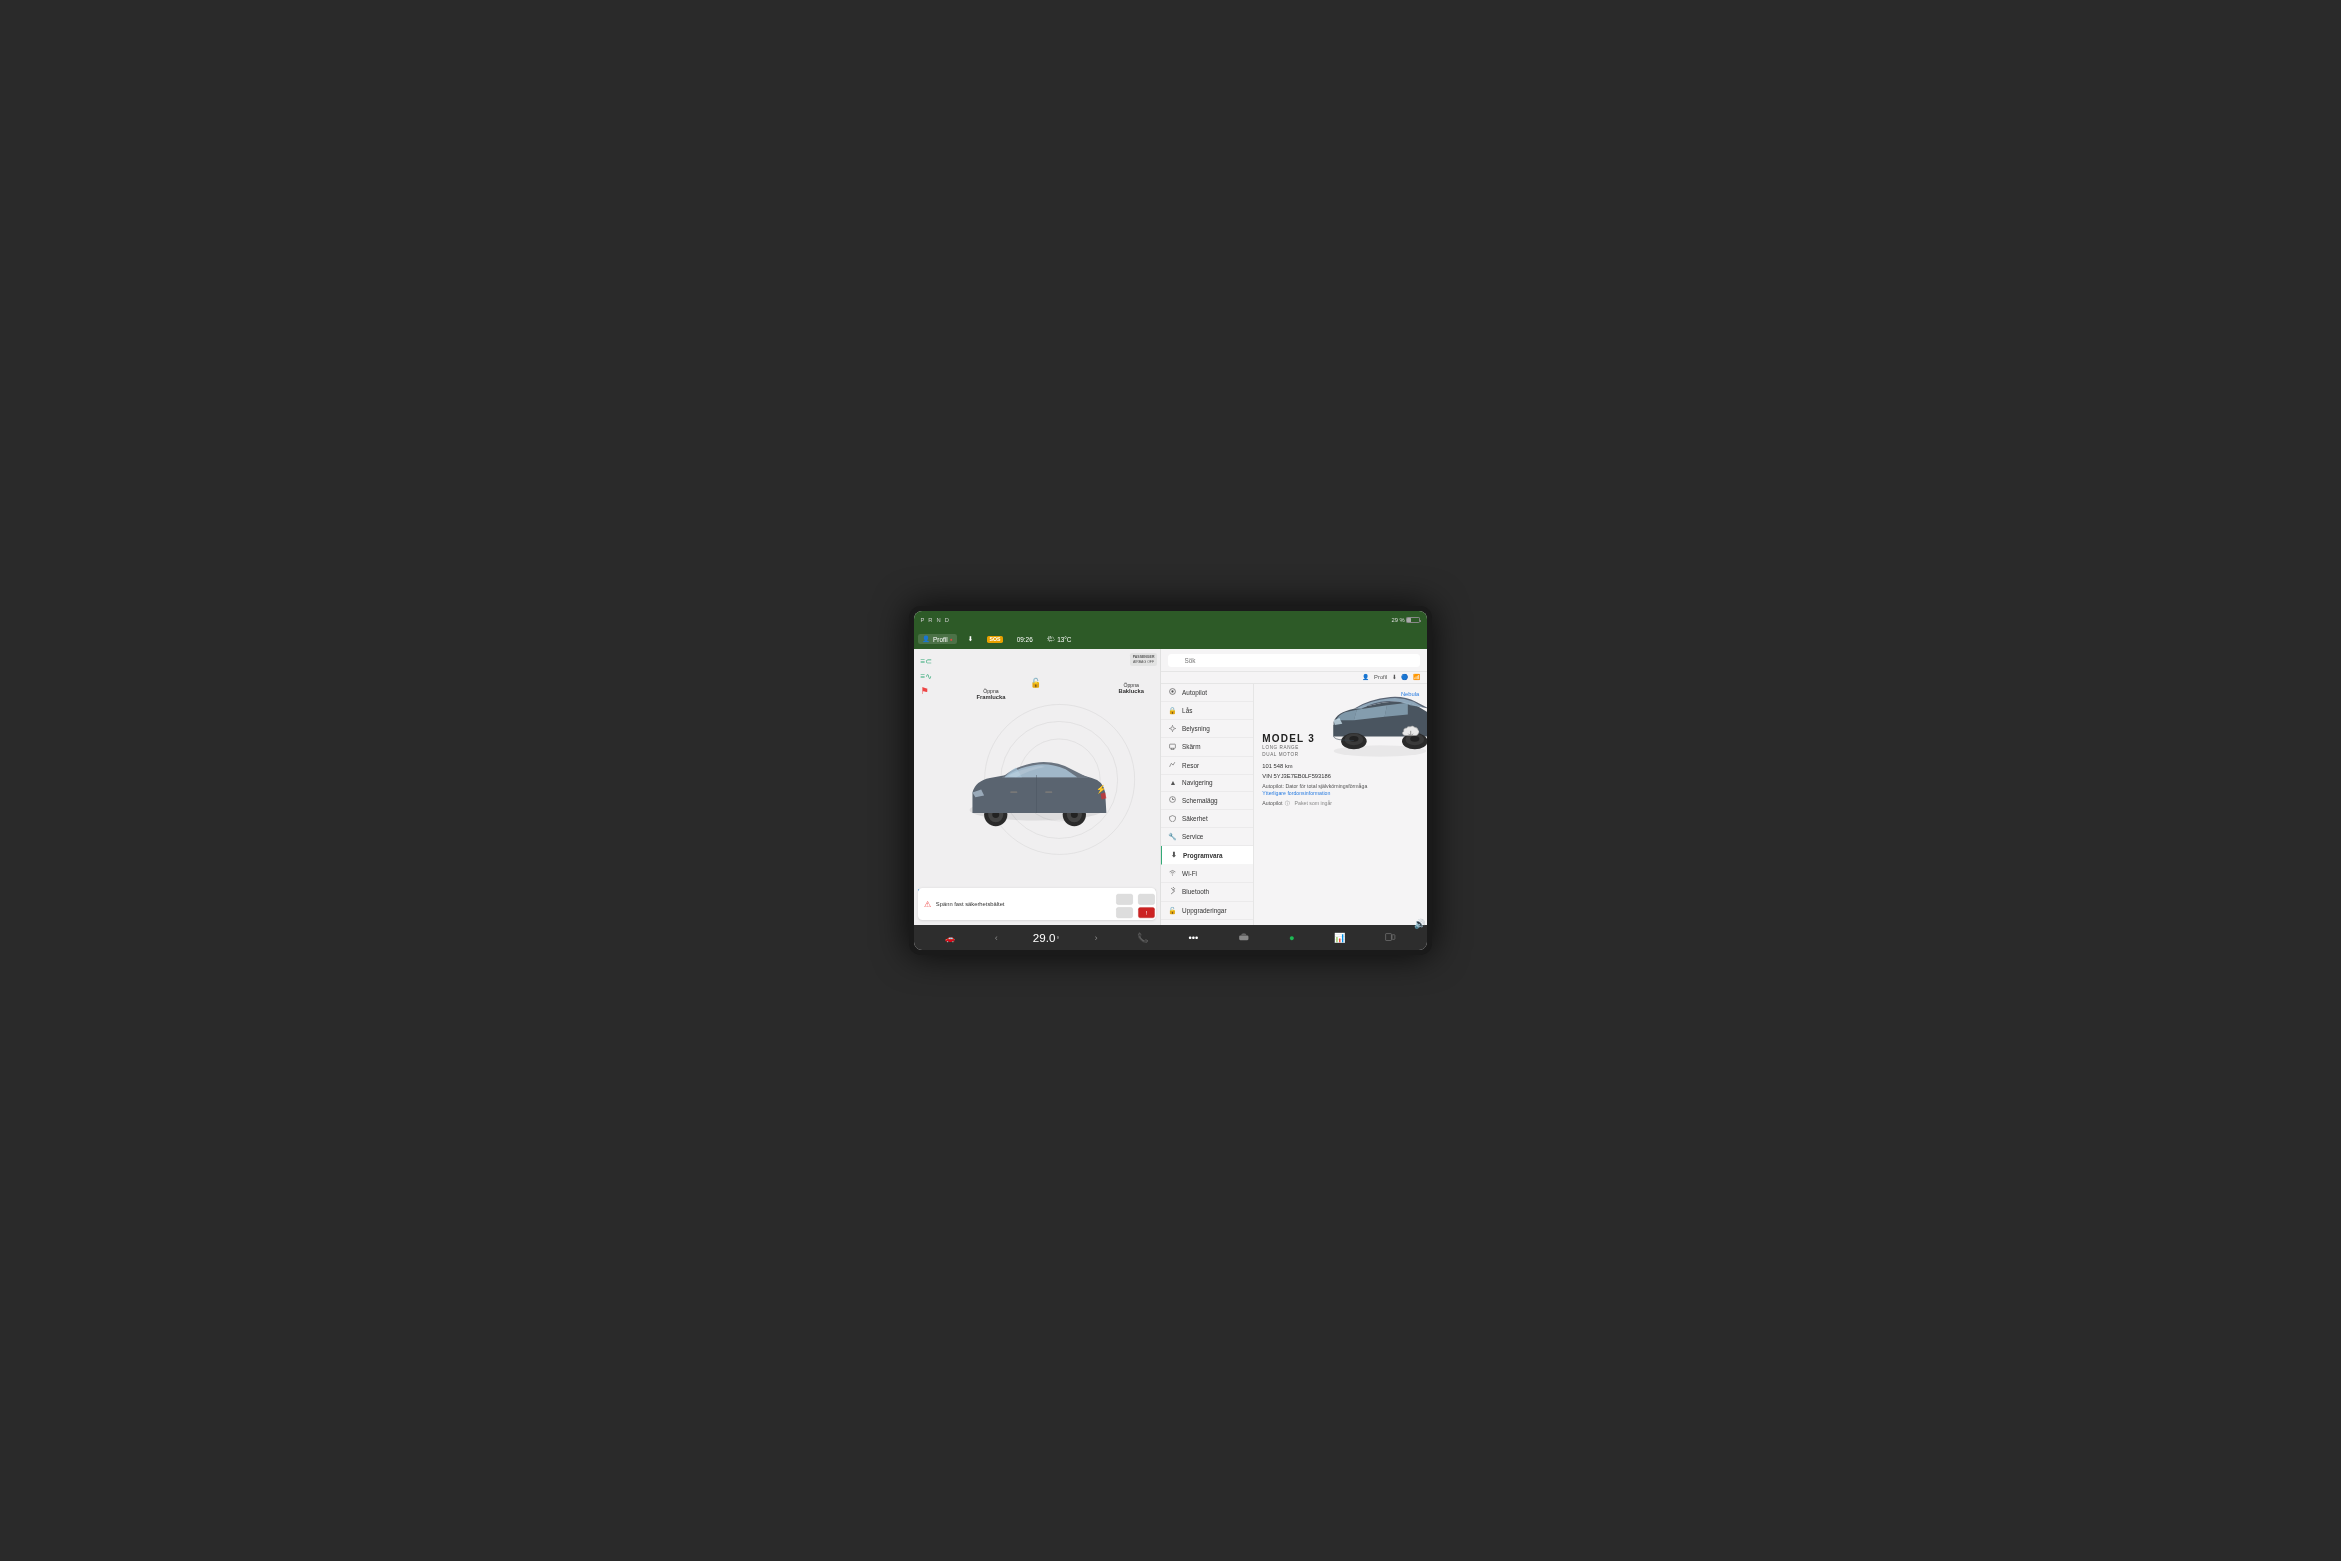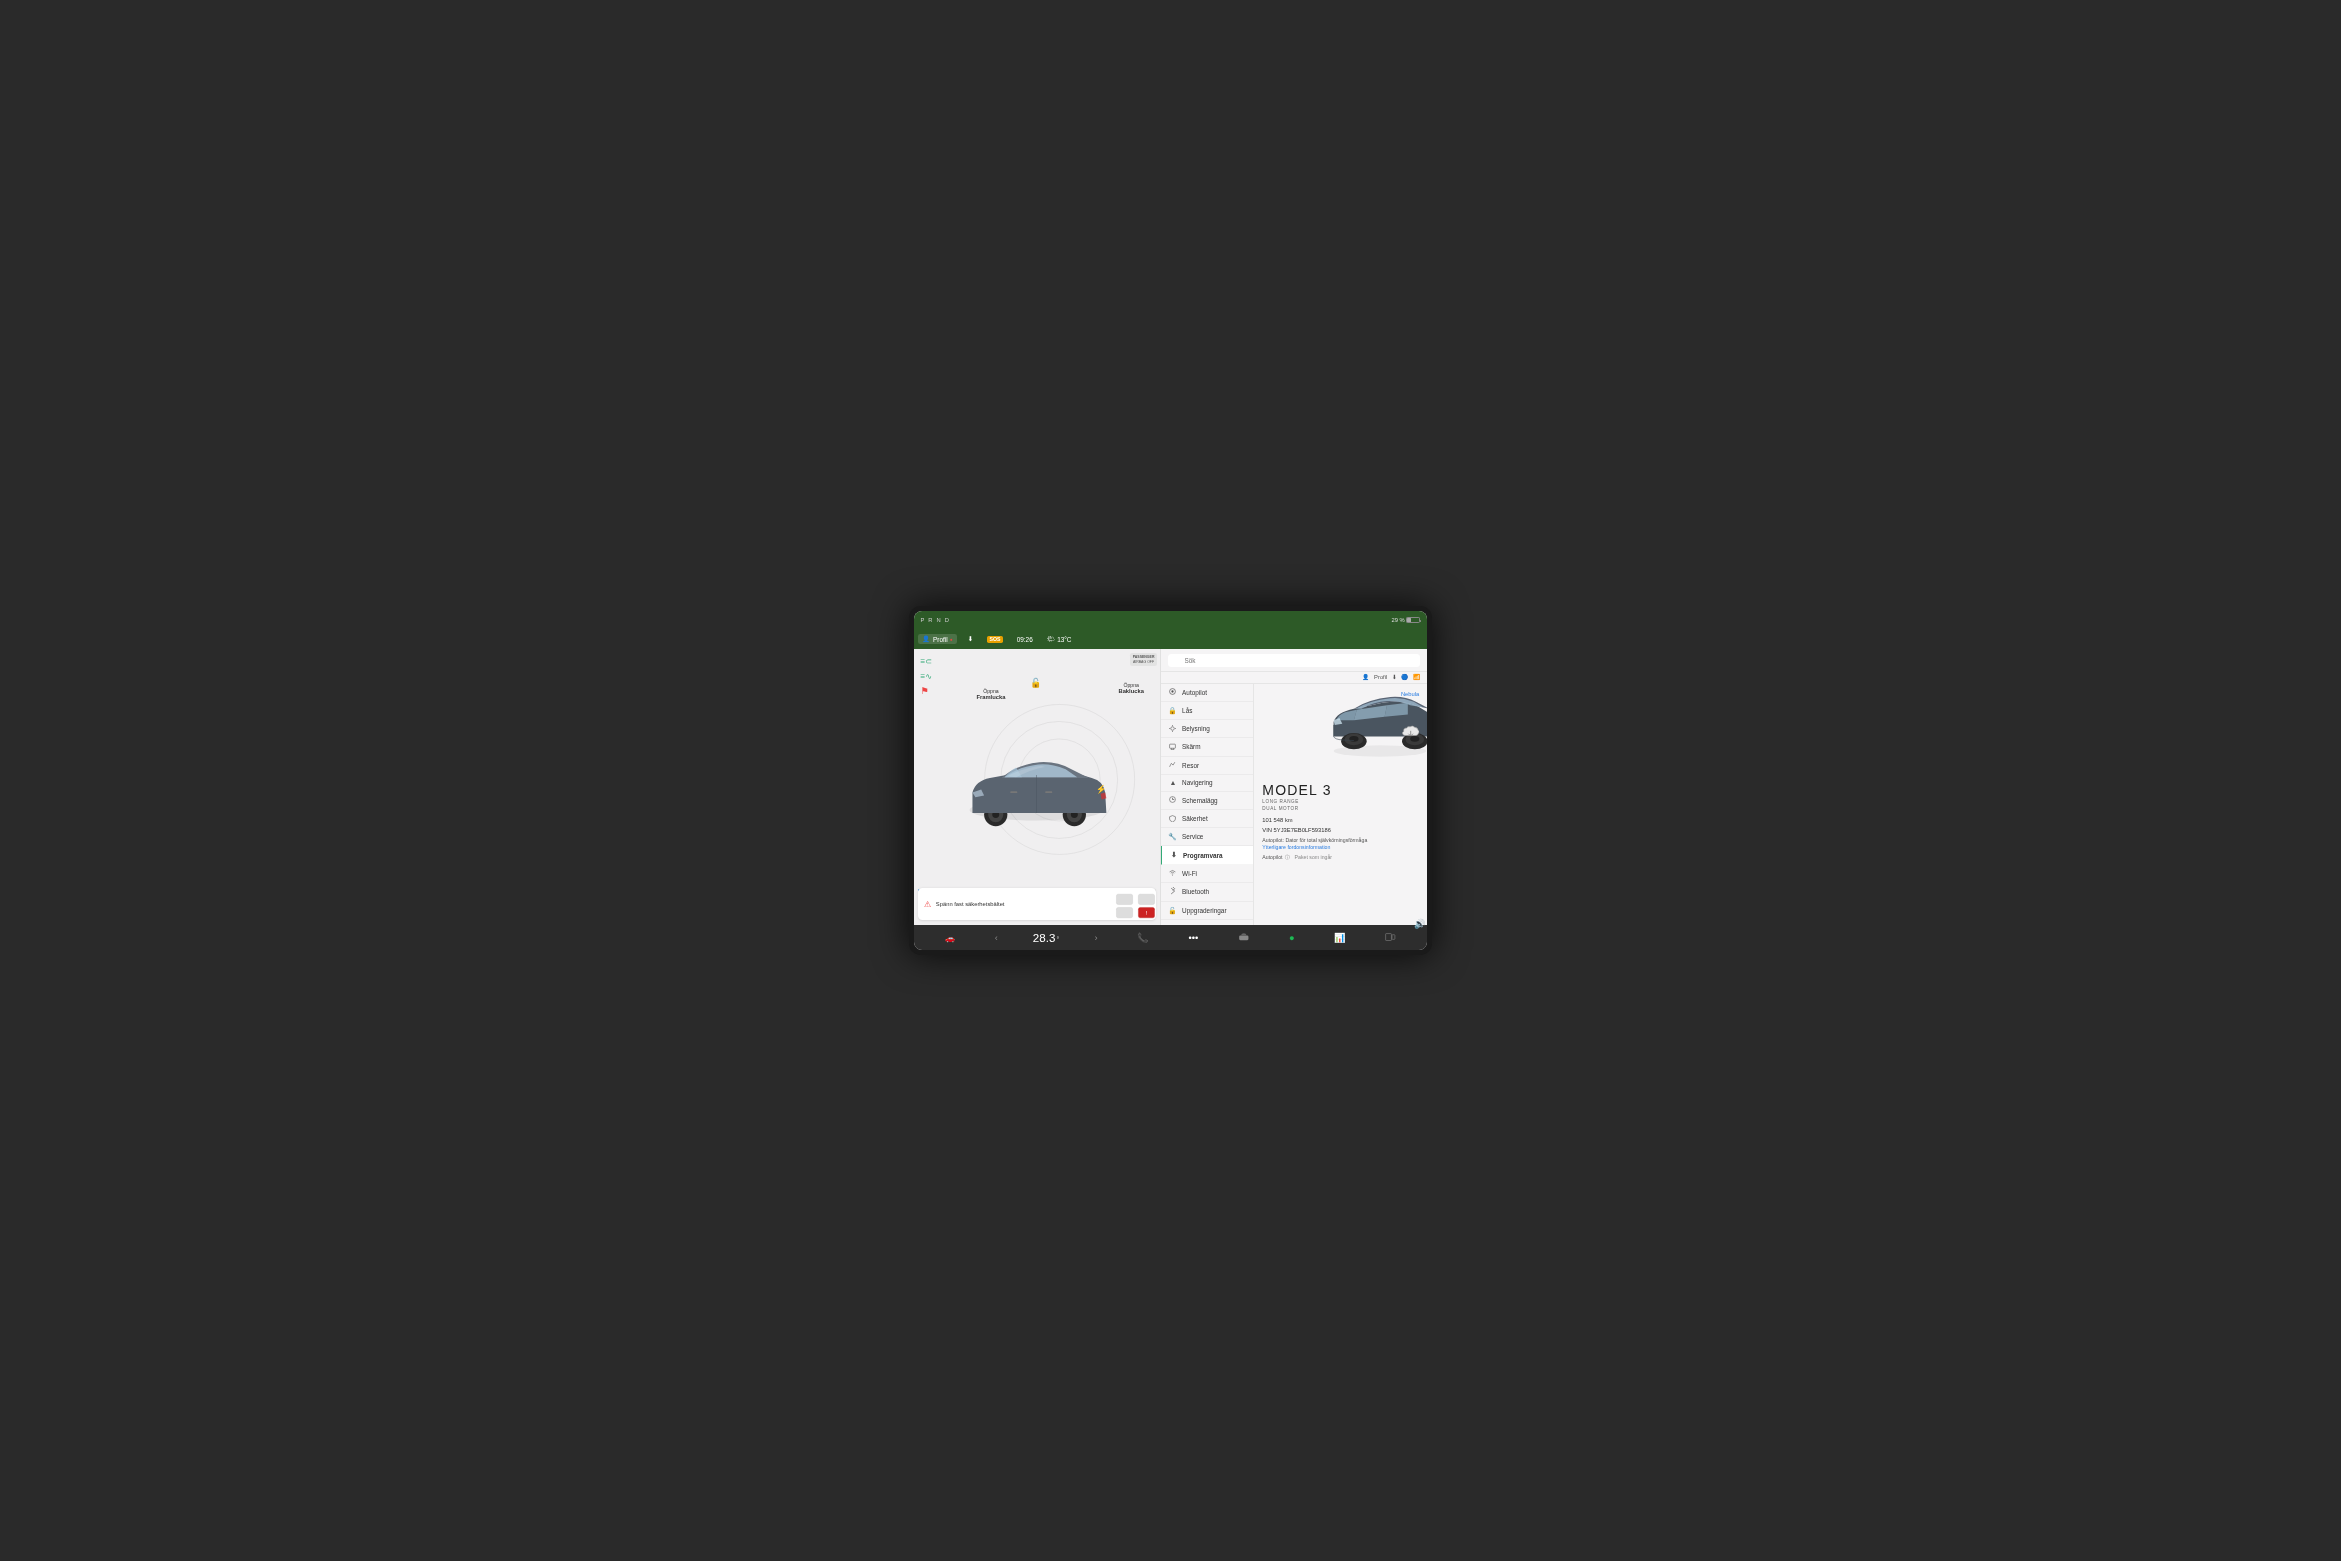--- a/index.html
+++ b/index.html
@@ -342,25 +342,25 @@
 
     .car-3d-image {
       position: absolute;
       top: 0;
       right: 0;
       width: 105px;
       height: 70px;
     }
 
     .car-model-title {
-      font-size: 14px;
-      font-weight: 400;
+      font-size: 10px;
+      font-weight: 700;
       letter-spacing: 1.2px;
       color: #222;
-      margin-top: 92px;
+      margin-top: 43px;
     }
 
     .car-model-sub {
       font-size: 4.6px;
       color: #666;
       letter-spacing: 0.6px;
       line-height: 1.6;
     }
 
     .car-info-row {
@@ -843,21 +843,21 @@
 
         <div style="position:absolute; bottom:25.6px; right:5.8px; color:#555; font-size:9.3px;">🔊</div>
 
       </div>
     </div>
 
     <div class="taskbar">
       <span class="taskbar-icon" style="font-size:8.1px;">🚗</span>
       <span class="taskbar-icon" style="color:#888;">‹</span>
       <div class="taskbar-center">
-        <span class="temp-number">28.3</span>
+        <span class="temp-number">29.0</span>
         <span class="temp-unit">°</span>
       </div>
       <span class="taskbar-icon" style="color:#888;">›</span>
       <span class="taskbar-icon active">📞</span>
       <span class="taskbar-icon">•••</span>
       <span class="taskbar-icon">
         <svg width="11.6" height="9.3" viewBox="0 0 20 16">
             <rect x="2" y="6" width="16" height="8" rx="2" fill="#888"></rect>
             <path d="M5,6 Q6,2 10,2 Q14,2 15,6" fill="#666"></path>
           </svg>

